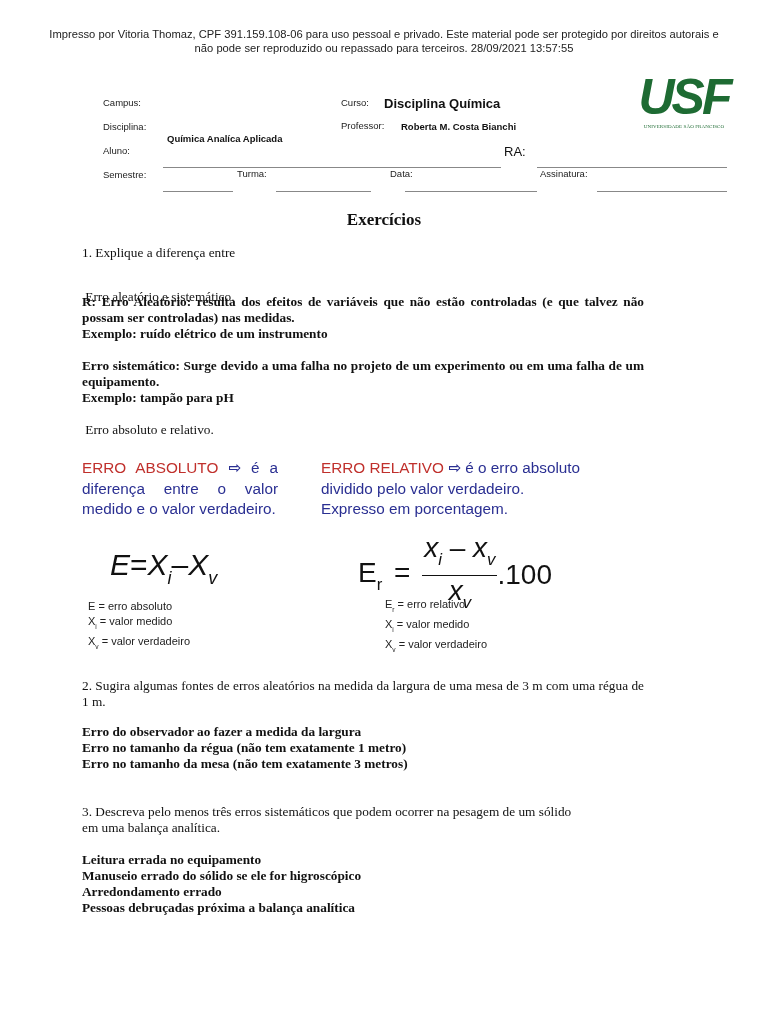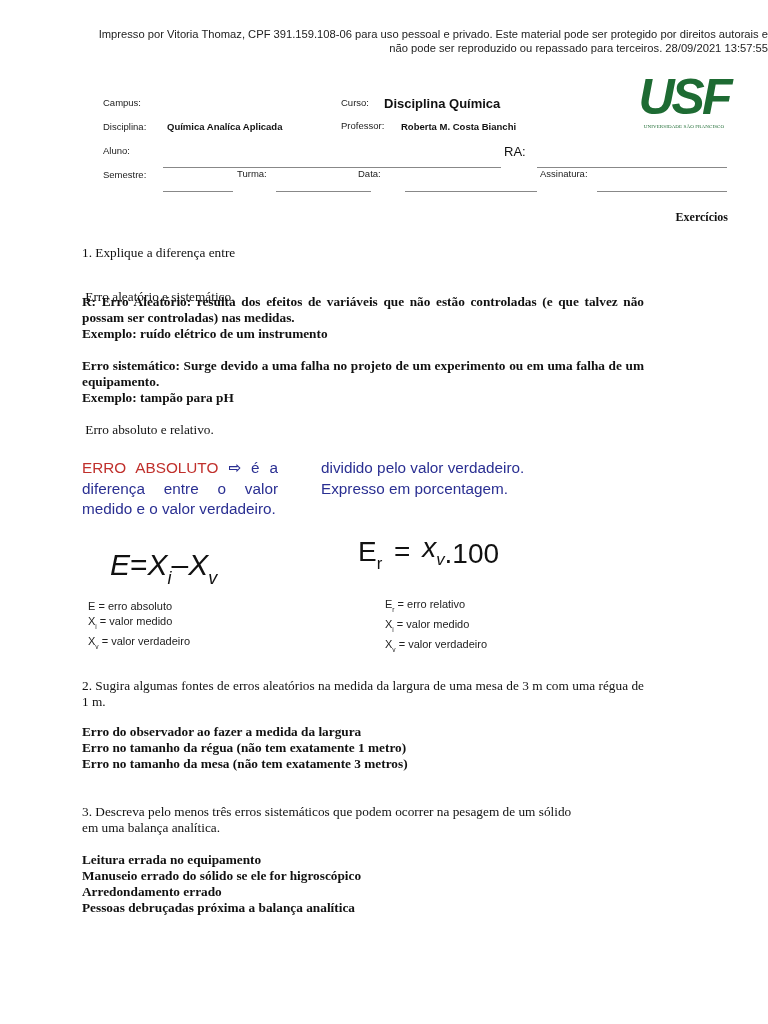--- a/index.html
+++ b/index.html
@@ -2,36 +2,36 @@
 <html><head>
 <meta charset="utf-8">
 <style>
   html, body { margin: 0; padding: 0; background: #ffffff; }
   body { width: 768px; height: 1024px; position: relative; overflow: hidden; color: #111; }
   .abs { position: absolute; }
   .sans { font-family: "Liberation Sans", "DejaVu Sans", sans-serif; }
   .serif { font-family: "Liberation Serif", "DejaVu Serif", serif; }
 
   
-  .watermark { left: 0; top: 27px; width: 768px; text-align: right; font-size: 11.2px; line-height: 14px; color: #222; }
+  .watermark { left: 0; top: 27px; width: 768px; text-align: center; font-size: 11.2px; line-height: 14px; color: #222; }
 
   
   .lbl { font-size: 9.5px; color: #222; }
   .val-bold { font-size: 9.5px; font-weight: bold; color: #111; }
   .curso-val { font-size: 13px; font-weight: bold; color: #111; }
   .ra-lbl { font-size: 13px; color: #111; }
   .line { position: absolute; height: 1px; background: #888; }
 
   
   .logo { left: 638px; top: 70px; width: 92px; height: 62px; }
   .logo-text { position: absolute; left: 0; top: 0; width: 92px; text-align: center; font-family: "Liberation Sans", sans-serif; font-weight: bold; font-style: italic; font-size: 50px; line-height: 54px; color: #1e6b33; letter-spacing: -3px; }
   .logo-sub { position: absolute; left: 0; top: 54px; width: 92px; text-align: center; font-family: "Liberation Serif", serif; font-size: 5px; color: #1e6b33; letter-spacing: 0.1px; }
 
   
-  .title { left: 0; width: 728px; top: 210px; text-align: right; font-size: 12px; font-weight: bold; }
+  .title { left: 0; width: 728px; top: 210px; text-align: center; font-size: 17px; font-weight: bold; padding-left: 20px; }
   .para { left: 82px; width: 562px; font-size: 13.3px; line-height: 16px; }
   .para.bold { font-weight: bold; }
   .justify { text-align: justify; }
   .justify-last { text-align-last: left; }
 
   
   .err-head-red { color: #c0302c; }
   .err-blue { color: #2a2f92; }
   .err-abs-text { left: 82px; top: 458px; width: 196px; font-size: 15.3px; line-height: 20.5px; text-align: justify; }
   .err-rel-text { left: 321px; top: 458px; width: 290px; font-size: 15.3px; line-height: 20.5px; }
@@ -50,32 +50,32 @@
   <div>Impresso por Vitoria Thomaz, CPF 391.159.108-06 para uso pessoal e privado. Este material pode ser protegido por direitos autorais e</div>
   <div>não pode ser reproduzido ou repassado para terceiros. 28/09/2021 13:57:55</div>
 </div>
 
 <div>
   <span class="abs lbl sans" style="left:103px; top:97px;">Campus:</span>
   <span class="abs lbl sans" style="left:341px; top:97px;">Curso:</span>
   <span class="abs curso-val sans" style="left:384px; top:96px;">Disciplina Química</span>
 
   <span class="abs lbl sans" style="left:103px; top:121px;">Disciplina:</span>
-  <span class="abs val-bold sans" style="left:167px; top:121px;">Química Analíca Aplicada</span>
+  <span class="abs val-bold sans" style="left:167px; top:133px;">Química Analíca Aplicada</span>
   <span class="abs lbl sans" style="left:341px; top:120px;">Professor:</span>
   <span class="abs val-bold sans" style="left:401px; top:121px;">Roberta M. Costa Bianchi</span>
 
   <span class="abs lbl sans" style="left:103px; top:145px;">Aluno:</span>
   <span class="abs ra-lbl sans" style="left:504px; top:144px;">RA:</span>
   <div class="line" style="left:163px; top:167px; width:338px;"></div>
   <div class="line" style="left:537px; top:167px; width:190px;"></div>
 
   <span class="abs lbl sans" style="left:103px; top:169px;">Semestre:</span>
   <span class="abs lbl sans" style="left:237px; top:168px;">Turma:</span>
-  <span class="abs lbl sans" style="left:358px; top:168px;">Data:</span>
+  <span class="abs lbl sans" style="left:390px; top:168px;">Data:</span>
   <span class="abs lbl sans" style="left:540px; top:168px;">Assinatura:</span>
   <div class="line" style="left:163px; top:191px; width:70px;"></div>
   <div class="line" style="left:276px; top:191px; width:95px;"></div>
   <div class="line" style="left:405px; top:191px; width:132px;"></div>
   <div class="line" style="left:597px; top:191px; width:130px;"></div>
 </div>
 
 <div class="abs logo">
   <div class="logo-text">USF</div>
   <div class="logo-sub">UNIVERSIDADE SÃO FRANCISCO</div>
@@ -106,28 +106,30 @@
   <span>E</span><span style="font-style:normal;">=</span><span>X</span><span class="sub">i</span><span style="font-style:normal;">–</span><span>X</span><span class="sub">v</span>
 </div>
 
 <div class="abs legend sans" style="left:88px; top:599px;">
   <div><span>E</span><span> = erro absoluto</span></div>
   <div><span>X</span><span class="sub">i</span><span> = valor medido</span></div>
   <div><span>X</span><span class="sub">v</span><span> = valor verdadeiro</span></div>
 </div>
 
 <div class="abs err-rel-text sans">
+  <div><span class="err-head-red">ERRO RELATIVO</span> <span class="arrow">⇨</span><span class="err-blue"> é o erro absoluto</span></div>
   <div class="err-blue">dividido pelo valor verdadeiro.</div>
   <div class="err-blue">Expresso em porcentagem.</div>
 </div>
 
 <div class="abs formula" style="left:358px; top:533px; font-size:28px; line-height:30px;">
   <span style=""><span>E</span><span class="sub">r</span></span>
   <span style="margin:0 4px;">=</span>
   <span class="frac" style="font-style:italic;">
+    <span class="num"><span>x</span><span class="sub">i</span><span style="font-style:normal;"> – </span><span>x</span><span class="sub">v</span></span>
     <span class="den"><span>x</span><span class="sub">v</span></span>
   </span><span style="vertical-align:middle;">.100</span>
 </div>
 
 <div class="abs legend sans" style="left:385px; top:597px;">
   <div><span>E</span><span class="sub">r</span><span> = erro relativo</span></div>
   <div><span>X</span><span class="sub">i</span><span> = valor medido</span></div>
   <div><span>X</span><span class="sub">v</span><span> = valor verdadeiro</span></div>
 </div>
 

